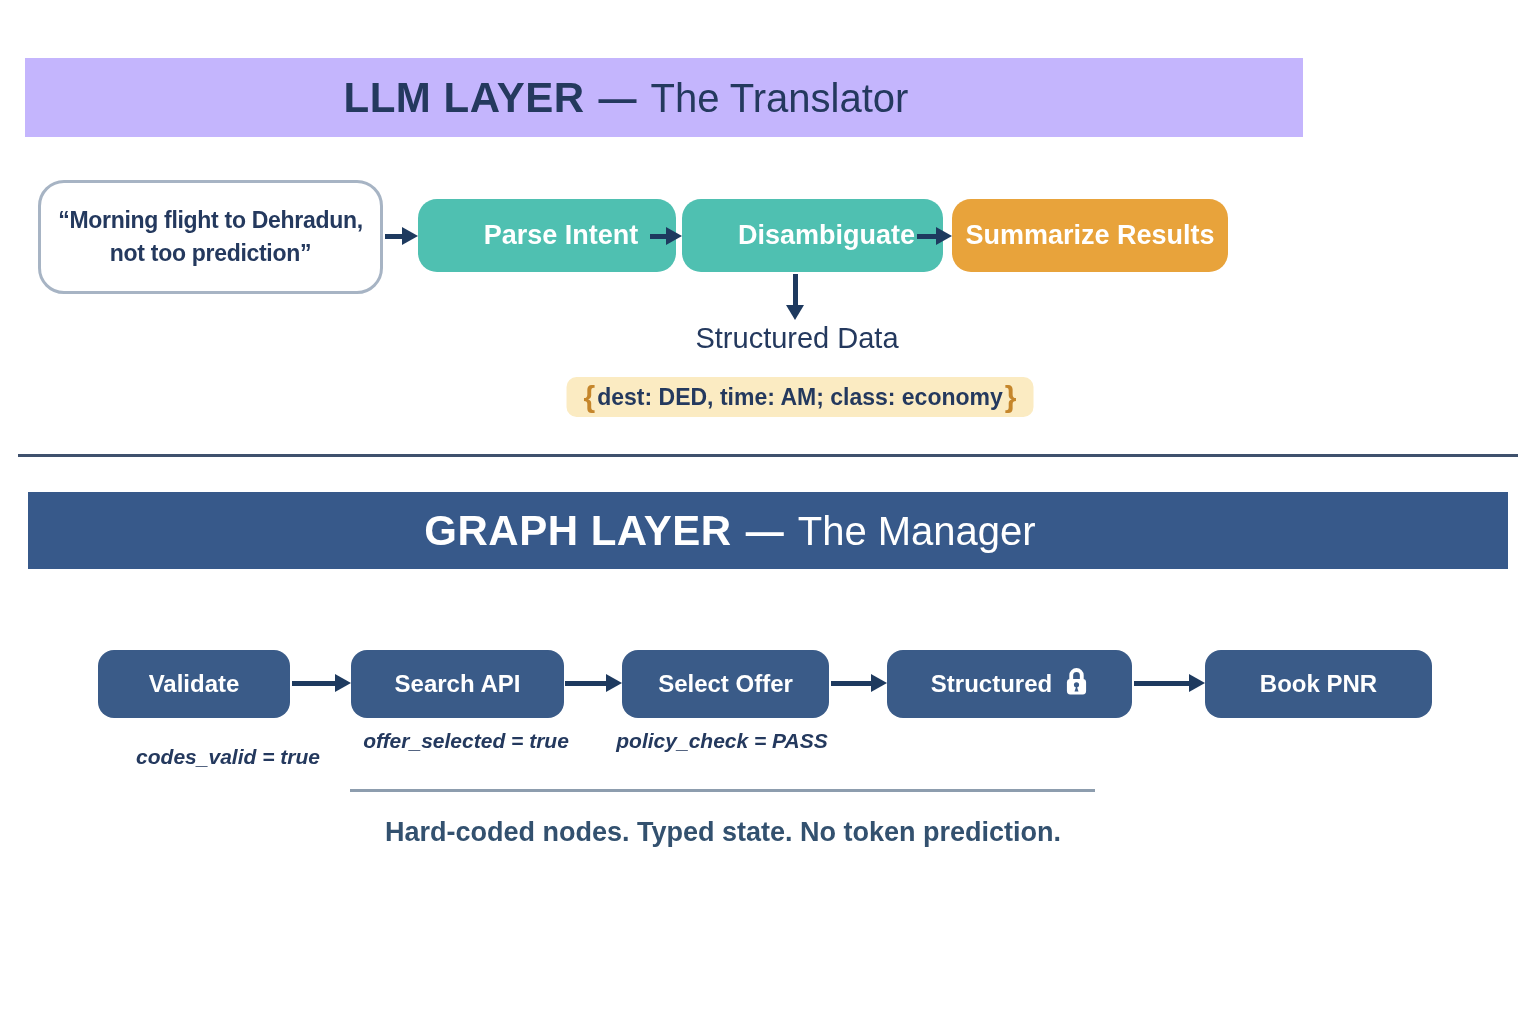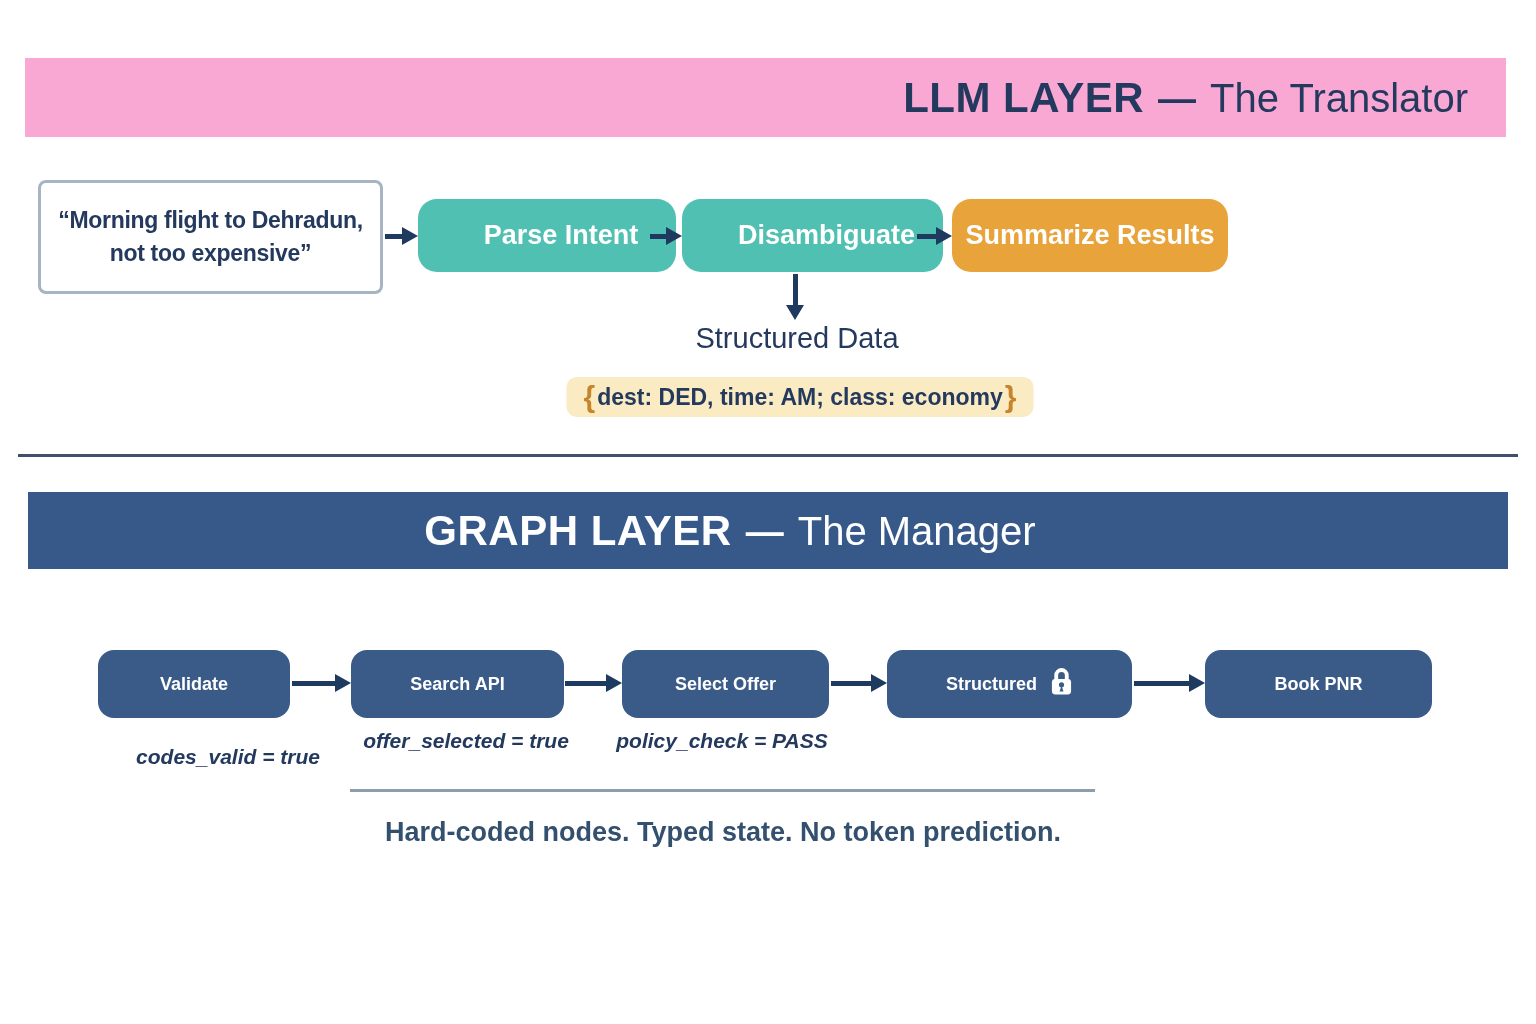--- a/index.html
+++ b/index.html
@@ -4,41 +4,41 @@
 <style>
   html,body { margin:0; padding:0; background:#ffffff; }
   .canvas {
     position:relative; width:1536px; height:1024px; background:#ffffff;
     font-family:"Liberation Sans", sans-serif; overflow:hidden;
   }
 
   
   .banner { position:absolute; display:flex; align-items:center; justify-content:center; }
   .banner-inner { display:flex; align-items:baseline; transform:translateX(-38px); white-space:nowrap; }
-  .banner-llm  { left:25px; top:58px;  width:1481px; height:79px; background:#f9a8d4; color:#24395E;justify-content:flex-end; }
+  .banner-llm  { left:25px; top:58px;  width:1278px; height:79px; background:#c4b5fd; color:#24395E; }
   .banner-graph{ left:28px; top:492px; width:1480px; height:77px; background:#37598A; color:#ffffff; }
   .banner-strong { font-size:42px; font-weight:800; letter-spacing:.5px; }
   .banner-sep    { font-size:38px; font-weight:800; margin:0 14px; }
   .banner-sub    { font-size:40px; font-weight:400; }
 
   
   .quote {
     position:absolute; left:38px; top:180px; width:345px; height:114px; box-sizing:border-box;
-    background:#ffffff; border:3px solid #A7B4C4; border-radius:8px;
+    background:#ffffff; border:3px solid #A7B4C4; border-radius:26px;
     display:flex; flex-direction:column; justify-content:center; text-align:center;
     color:#24395E; font-weight:700; font-size:23px; letter-spacing:-.3px; line-height:1.45;
   }
 
   
   .node {
     position:absolute; display:flex; align-items:center; justify-content:center;
     color:#ffffff; font-weight:700; white-space:nowrap;
   }
   .row1 { top:199px; height:73px; border-radius:19px; font-size:27px; }
-  .row2 { top:650px; height:68px; border-radius:16px; font-size:18px; background:#3A5B88; }
+  .row2 { top:650px; height:68px; border-radius:16px; font-size:24px; background:#3A5B88; }
   .node-teal   { background:#4FC0B1;padding-left:28px; }
   .node-orange { background:#E8A33B; }
   #node-parse     { left:418px;  width:230px; }
   #node-disamb    { left:682px;  width:233px; }
   #node-summarize { left:952px;  width:276px; }
   #node-validate  { left:98px;   width:192px; }
   #node-search    { left:351px;  width:213px; }
   #node-select    { left:622px;  width:207px; }
   #node-gate      { left:887px;  width:245px; }
   #node-book      { left:1205px; width:227px; }
@@ -102,21 +102,21 @@
   <div class="banner banner-llm">
     <div class="banner-inner">
       <span class="banner-strong">LLM LAYER</span>
       <span class="banner-sep">—</span>
       <span class="banner-sub">The Translator</span>
     </div>
   </div>
 
   <div class="quote">
     <span>“Morning flight to Dehradun,</span>
-    <span>not too expensive”</span>
+    <span>not too prediction”</span>
   </div>
 
   <div class="harrow" id="ar-q"></div>
 
   <div class="node row1 node-teal" id="node-parse">
     <span>Parse Intent</span>
   </div>
 
   <div class="harrow" id="ar-1"></div>
 

